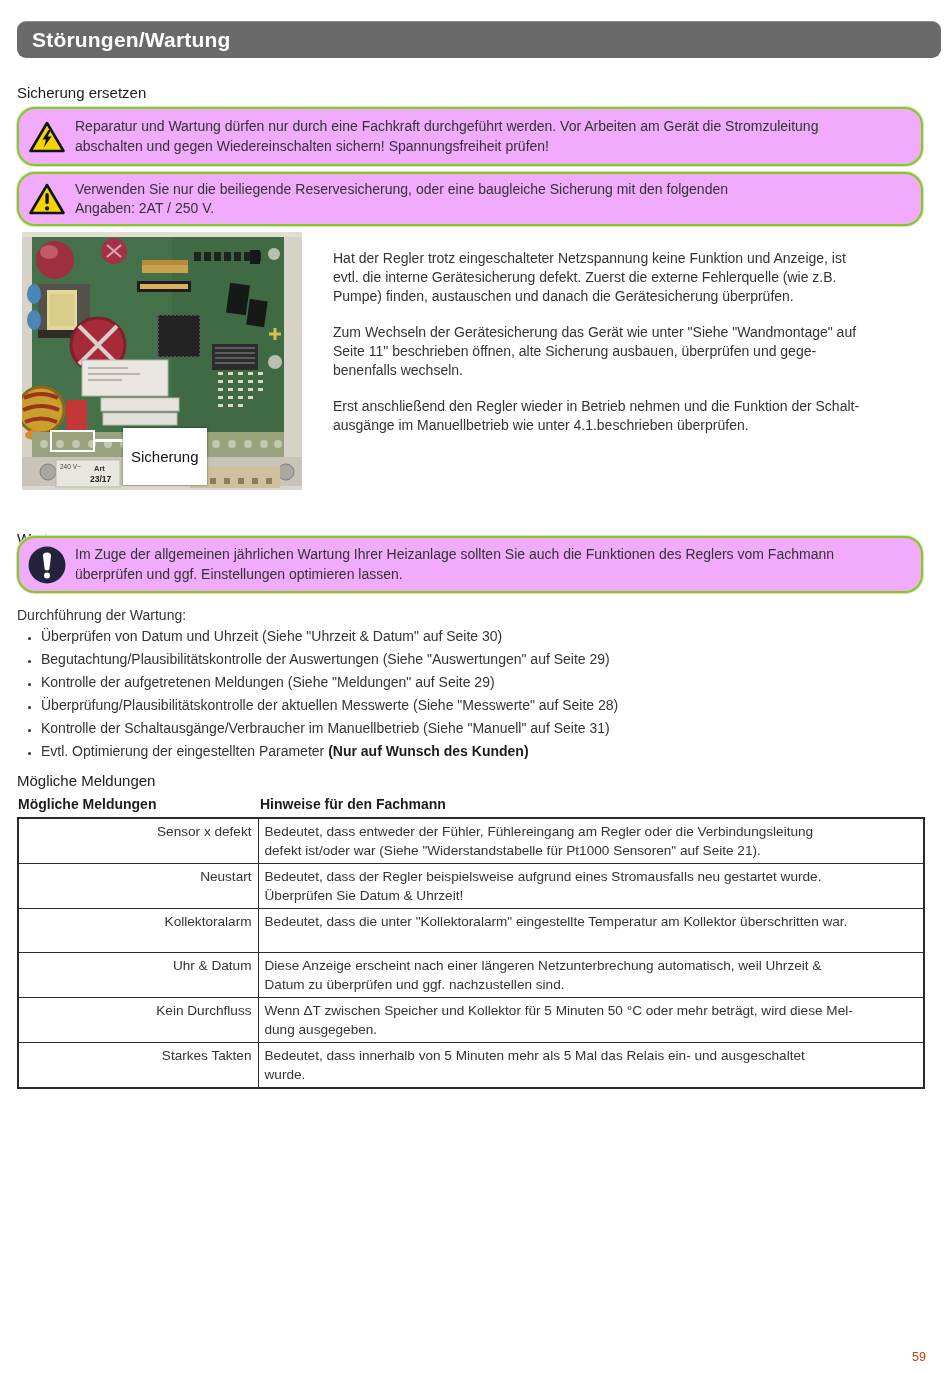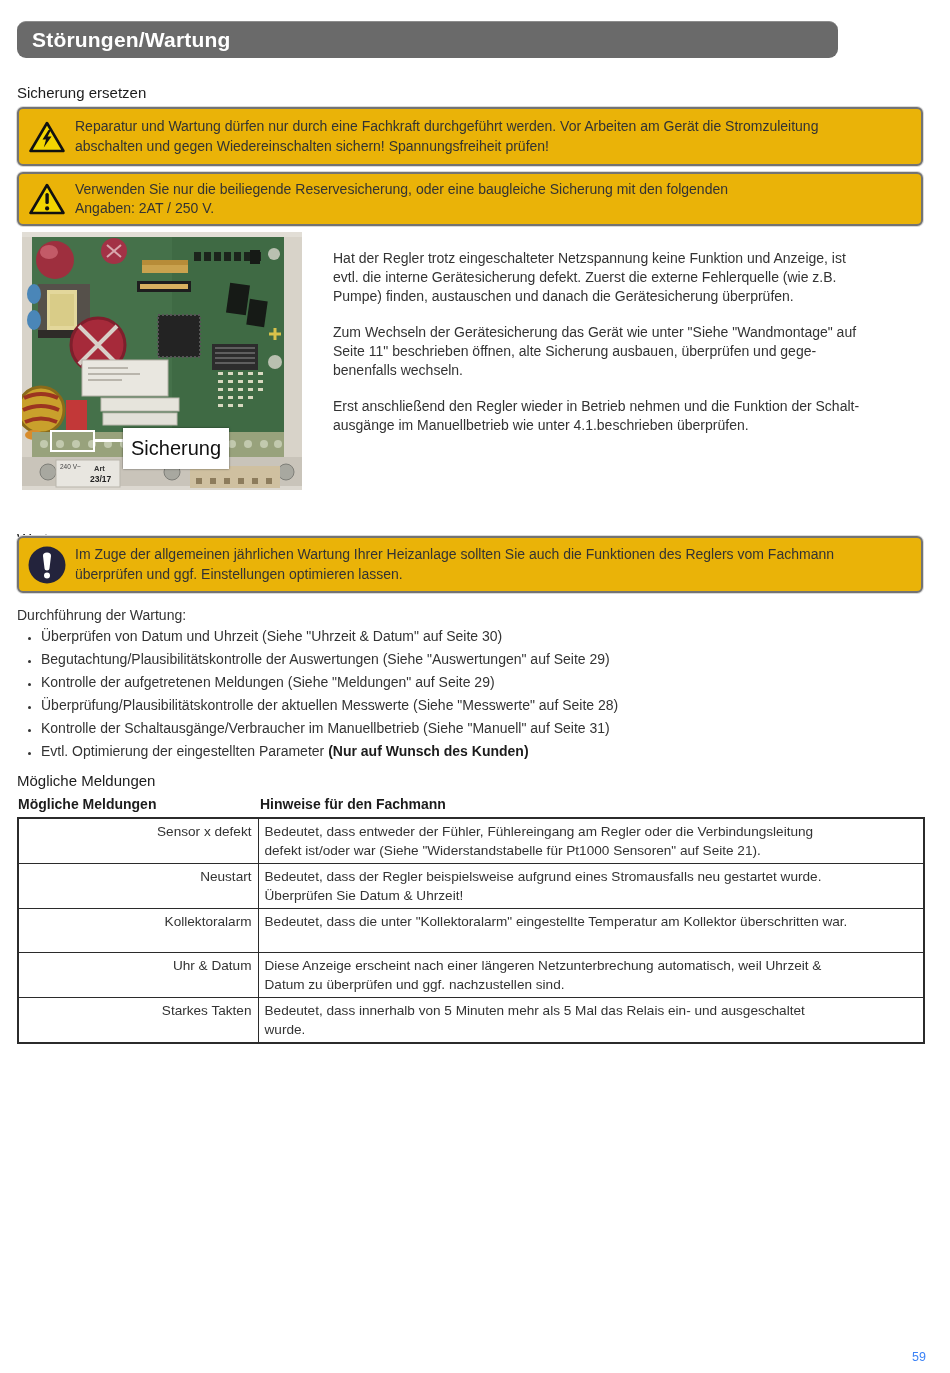--- a/index.html
+++ b/index.html
@@ -4,33 +4,33 @@
 <style>
   html,body{margin:0;padding:0;background:#ffffff;}
   body{
     position:relative;width:950px;height:1373px;overflow:hidden;
     font-family:"Liberation Sans","DejaVu Sans",sans-serif;
     color:#3a3a3a;-webkit-font-smoothing:antialiased;
   }
   .abs{position:absolute;}
   
   .titlebar{
-    left:17px;top:21px;width:821px;height:37px;box-sizing:border-box;
+    left:17px;top:21px;width:924px;height:37px;box-sizing:border-box;
     background:#6a6a6a;border-radius:9px;border-top:1px solid #8d8d8d;
     color:#ffffff;font-size:21px;font-weight:bold;line-height:36px;padding-left:15px;
     letter-spacing:.2px;
   }
   
   .section-heading{
     font-size:15px;color:#1c1c1c;
     text-underline-offset:3px;text-decoration-thickness:1px;
   }
   
   .alert-box{
-    box-sizing:border-box;border:2px solid #737373;border-radius:6px;background:#eab308;
+    box-sizing:border-box;border:2px solid #84cc16;border-radius:18px;background:#f0abfc;
     box-shadow:0 0 0 1px #d9d9d9;
     display:flex;align-items:center;
   }
   .alert-icon{flex:0 0 56px;display:flex;justify-content:center;align-items:center;}
   .alert-text{font-size:14px;line-height:19.5px;white-space:pre-line;padding-right:10px;color:#333;}
   
   .para{font-size:14px;line-height:19px;white-space:pre-line;margin:16px 0 17px 0;color:#333;}
   
   .bullets{margin:0;padding:0 0 0 24px;font-size:14px;color:#333;}
   .bullets li{line-height:19px;margin-bottom:4px;}
@@ -51,25 +51,25 @@
   td.c1{width:240px;text-align:right;}
   td.c2{white-space:pre-line;}
   
   .pcb-wrap{left:22px;top:232px;width:280px;height:258px;}
   .fuse-outline{
     left:28px;top:198px;width:45px;height:22px;box-sizing:border-box;
     border:2.5px solid #ffffff;
   }
   .fuse-line{left:73px;top:207px;width:28px;height:3px;background:#ffffff;}
   .callout{
-    left:101px;top:196px;height:25px;padding:8px 8px;background:#ffffff;
-    font-size:20px;color:#111;line-height:25px;
+    left:101px;top:196px;height:25px;padding:16px 8px;background:#ffffff;
+    font-size:15px;color:#111;line-height:25px;
     box-shadow:0 0 2px rgba(0,0,0,.55);
   }
-  .pagenum{right:24px;top:1350px;font-size:12.5px;color:#3b82f6;margin-left:36px;}
+  .pagenum{right:24px;top:1350px;font-size:12.5px;color:#c2410c;margin-left:36px;}
 </style>
 </head>
 <body>
 
 <div class="abs titlebar">Störungen/Wartung</div>
 
 <div class="abs section-heading" style="left:17px;top:84px;">Sicherung ersetzen</div>
 
 <div class="abs alert-box" style="left:17px;top:107px;width:906px;height:59px;">
   <div class="alert-icon">
@@ -293,20 +293,25 @@
     <tr>
       <td class="c1">Kollektoralarm</td>
       <td class="c2">Bedeutet, dass die unter "Kollektoralarm" eingestellte Temperatur am Kollektor überschritten war.</td>
     </tr>
     <tr>
       <td class="c1">Uhr &amp; Datum</td>
       <td class="c2">Diese Anzeige erscheint nach einer längeren Netzunterbrechung automatisch, weil Uhrzeit &amp;
 Datum zu überprüfen und ggf. nachzustellen sind.</td>
     </tr>
     <tr>
+      <td class="c1">Kein Durchfluss</td>
+      <td class="c2">Wenn ΔT zwischen Speicher und Kollektor für 5 Minuten 50 °C oder mehr beträgt, wird diese Mel-
+dung ausgegeben.</td>
+    </tr>
+    <tr>
       <td class="c1">Starkes Takten</td>
       <td class="c2">Bedeutet, dass innerhalb von 5 Minuten mehr als 5 Mal das Relais ein- und ausgeschaltet
 wurde.</td>
     </tr>
   </tbody>
 </table>
 
 <div class="abs pagenum">59</div>
 
 </body></html>

